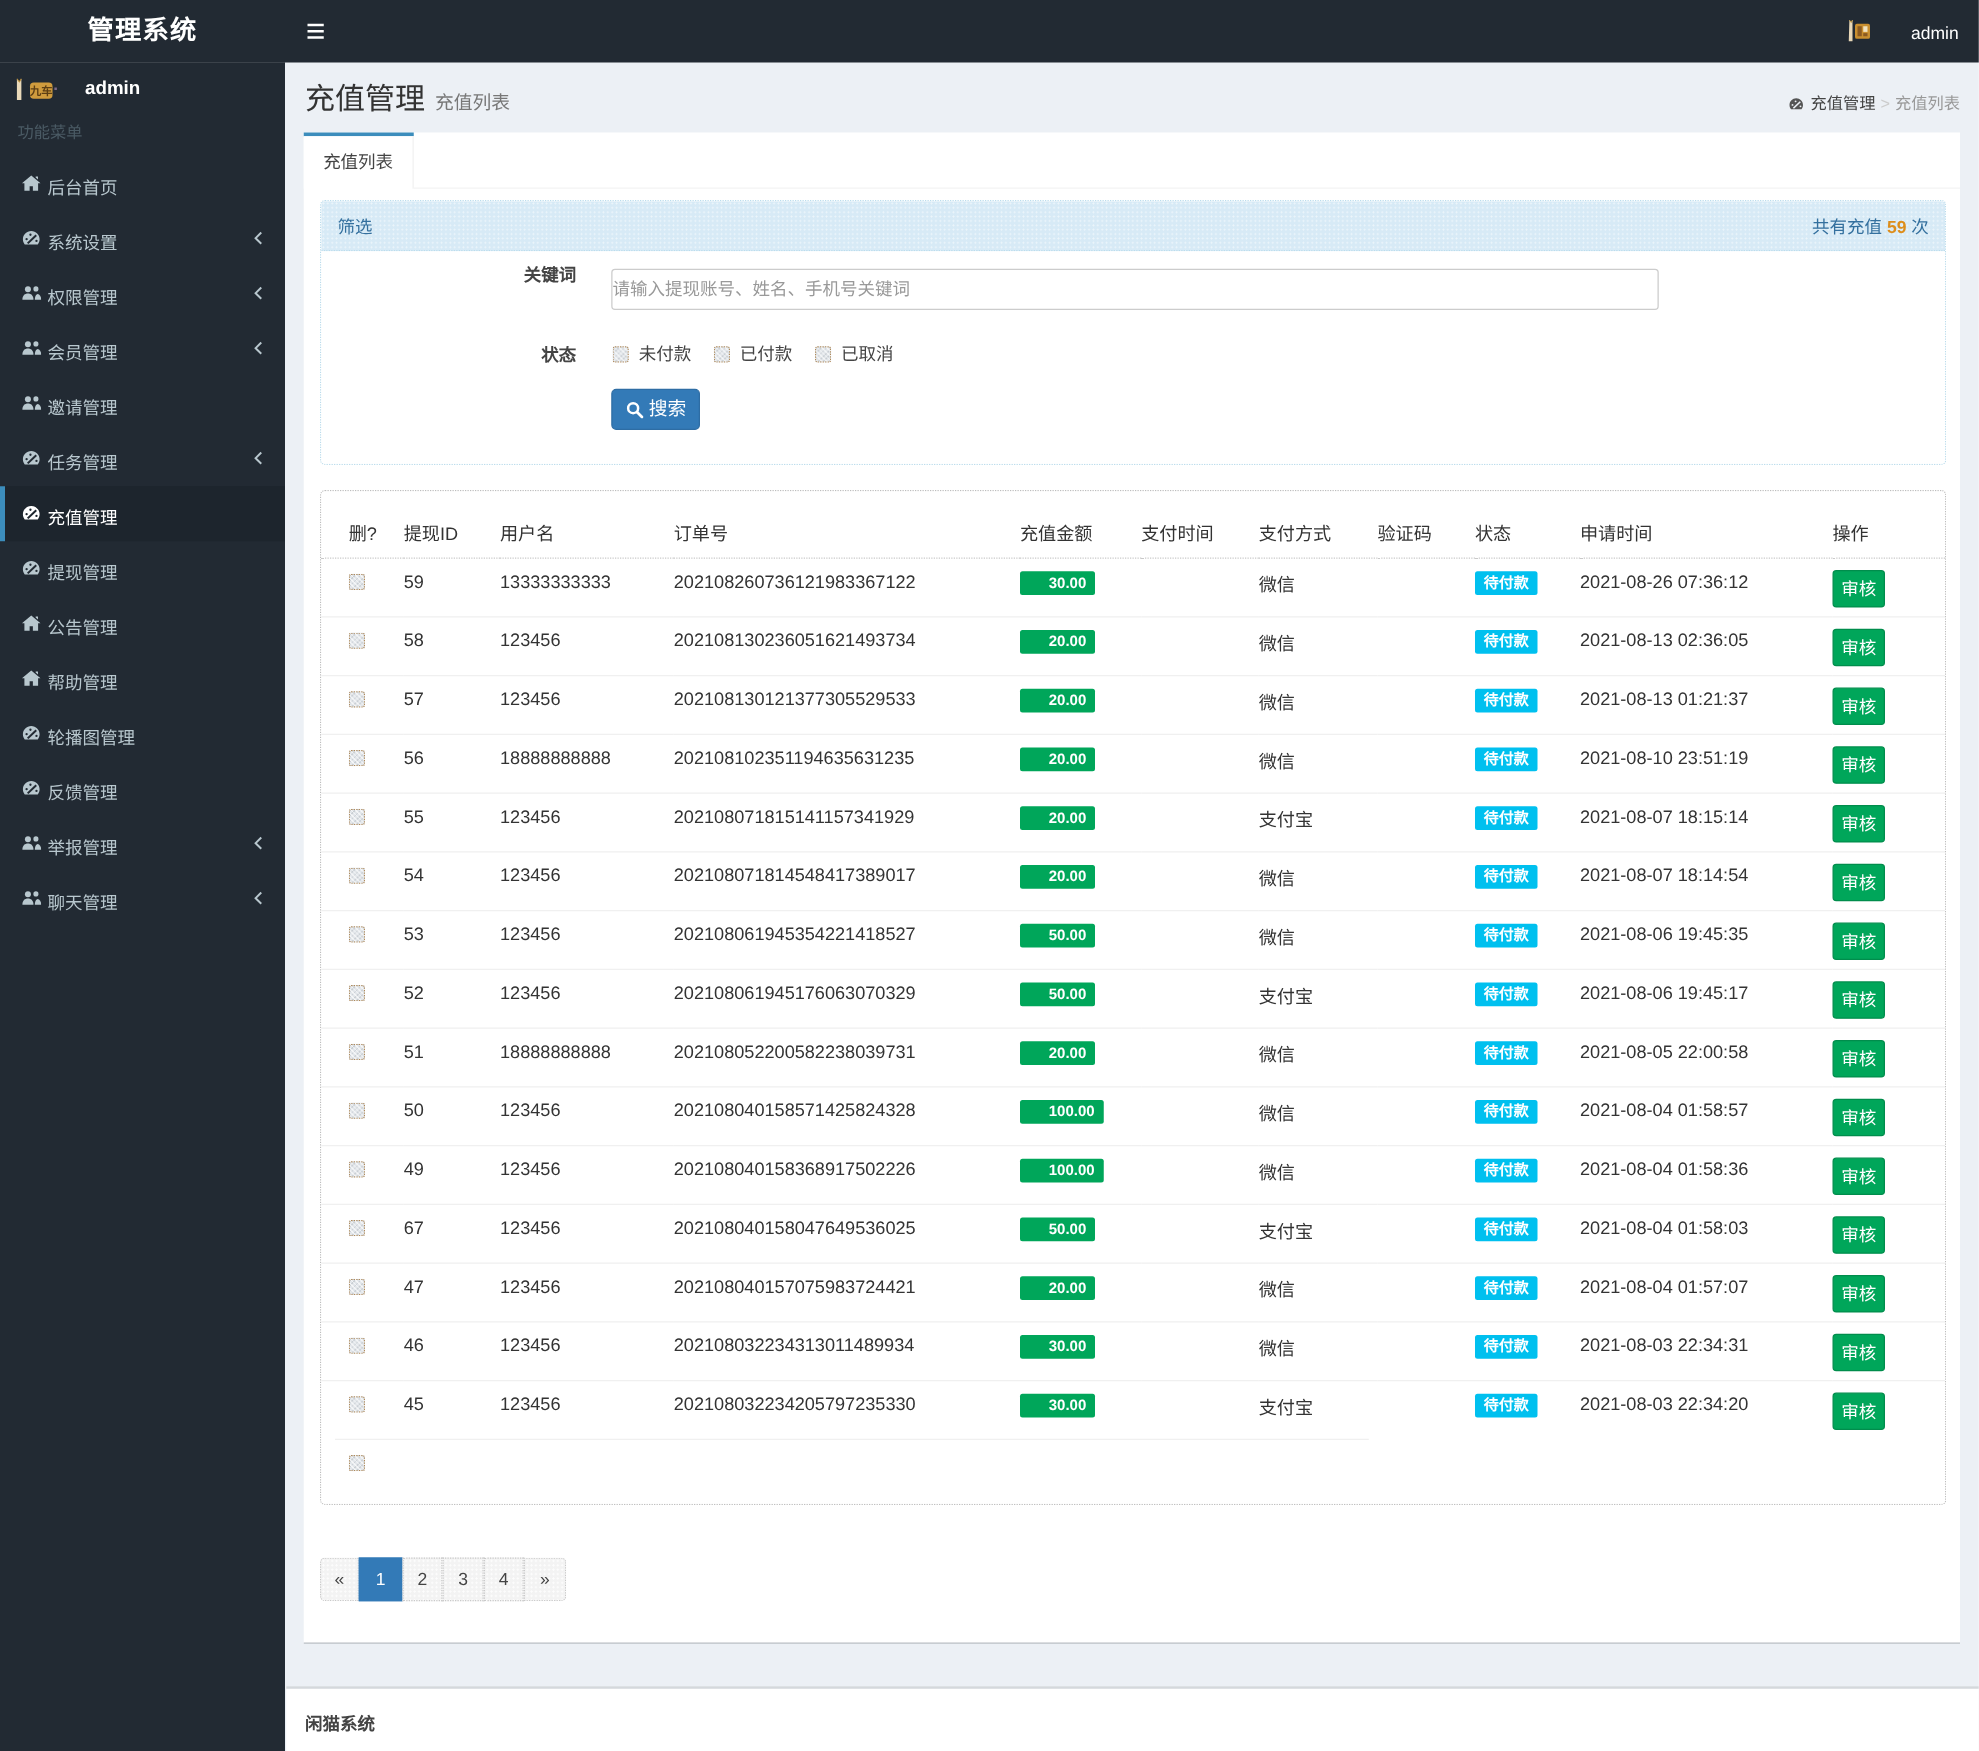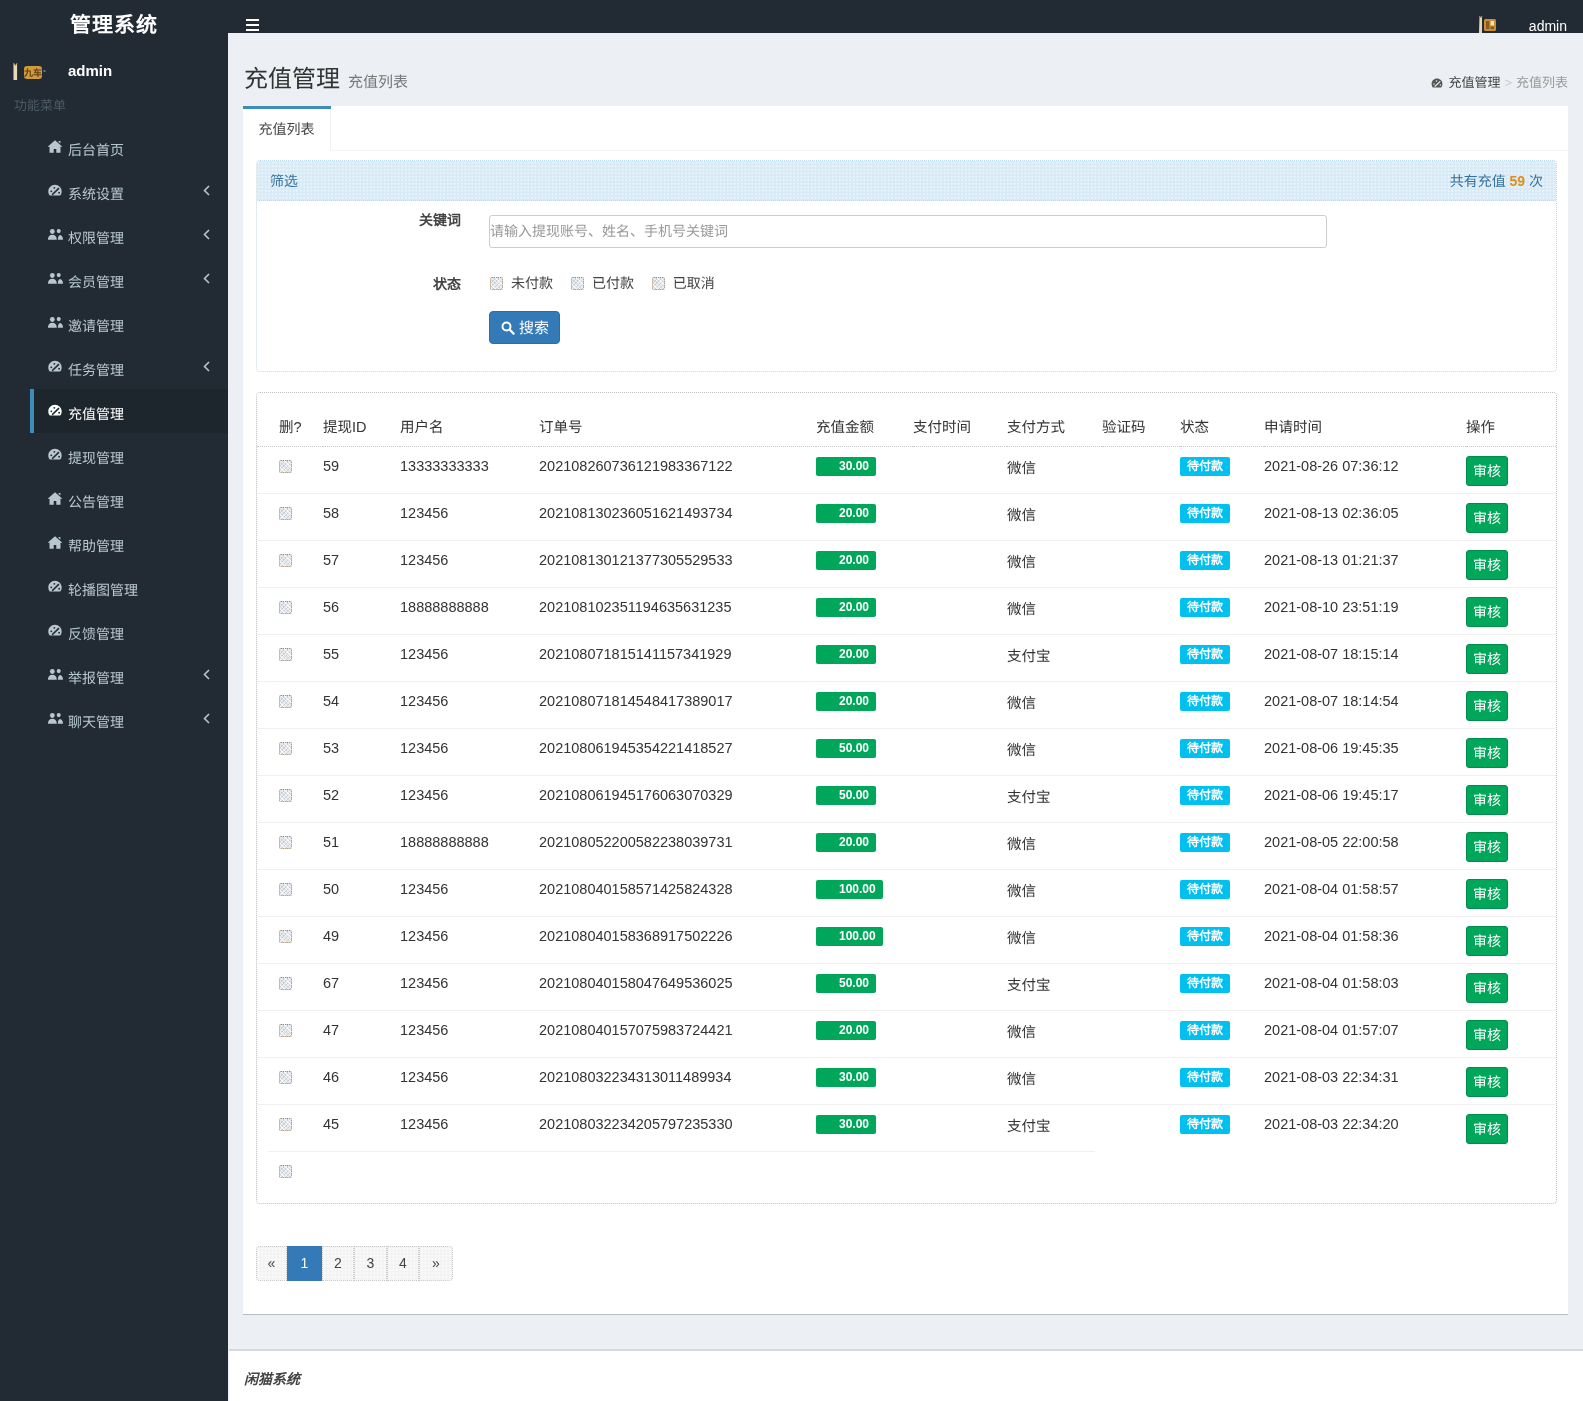--- a/index.html
+++ b/index.html
@@ -7,33 +7,33 @@
 html,body { width:1583px; height:1401px; }
 body {
   font-family:"Liberation Sans", sans-serif;
   background:#ecf0f5;
   position:relative;
   overflow:hidden;
   font-size:14px;
   color:#333;
 }
 
-.navbar { position:absolute; left:0; top:0; width:1583px; height:33px; background:#222a33; }
+.navbar { position:absolute; left:0; top:0; width:1583px; height:50px; background:#222a33; }
 .logo { position:absolute; left:0; top:0; width:228px; height:50px; background:#222a33; color:#fff;
   font-size:21px; font-weight:bold; text-align:center; line-height:50px; letter-spacing:1px;}
 .hamb { position:absolute; left:246px; top:19px; width:13px; height:12px; }
 .hamb i { display:block; height:2px; background:#fff; margin-bottom:3px; }
 .nav-user { position:absolute; right:16px; top:0; height:50px; color:#fff; font-size:14px; }
 .nav-user .uname { position:absolute; right:0; top:18px; }
 
 .sidebar { position:absolute; left:0; top:50px; width:228px; height:1351px; background:#222a33; }
 .user-panel { position:relative; height:40px; padding:10px; }
 .user-panel .uname { position:absolute; left:68px; top:12px; color:#fff; font-weight:bold; font-size:15px;}
 .side-label { padding:5px 0 11px 14px; color:#4a5a64; font-size:13px; }
-.smenu { list-style:none;padding-left:30px; }
+.smenu { list-style:none; }
 .smenu li { position:relative; height:44px; color:#b8c7ce; font-size:14px; }
 .smenu li .mico { position:absolute; left:17px; top:15px; width:16px; height:13px; }
 .smenu li .mtxt { position:absolute; left:38px; top:14px; }
 .smenu li .arr  { position:absolute; right:18px; top:16px; width:7px; height:11px; }
 .smenu li.active { color:#fff; background:#1d252d; }
 .smenu li.active:before { content:""; position:absolute; left:0; top:0; width:4px; height:44px; background:#3c8dbc; }
 .mico svg, .arr svg { display:block; width:100%; height:100%; }
 
 .content-header { position:absolute; left:229px; top:50px; }
 .ch-title { position:absolute; left:15px; top:9px; width:600px; white-space:nowrap; font-size:24px; color:#333; }
@@ -92,21 +92,21 @@
 .pager { position:absolute; left:13px; top:1140px; height:35px; }
 .pager a { position:absolute; top:0; height:35px; line-height:33px; text-align:center; font-size:14px; color:#444;
   background-color:#f3f3f3;
   background-image: radial-gradient(circle, rgba(255,255,255,0.8) 0.7px, rgba(255,255,255,0) 1px);
   background-size:3.5px 3.5px;
   border:1px dotted #c9c9c9; }
 .pager a.first { border-radius:4px 0 0 4px; }
 .pager a.last { border-radius:0 4px 4px 0; }
 .pager a.act { background:#337ab7; border:1px solid #337ab7; color:#fff; }
 
-.footer { position:absolute; left:229px; top:1349px; width:1354px; height:52px; background:#fff; border-top:2px solid #d4d8dc;font-style:italic; }
+.footer { position:absolute; left:229px; top:1349px; width:1354px; height:52px; background:#fff; border-top:2px solid #d4d8dc; }
 .footer b { position:absolute; left:15px; top:17px; font-size:14px; color:#444; }
 </style>
 </head>
 <body>
 <div class="navbar">
   <div class="logo">管理系统</div>
   <div class="hamb">
       <i></i>
       <i></i>
       <i style="margin-bottom:0"></i>

